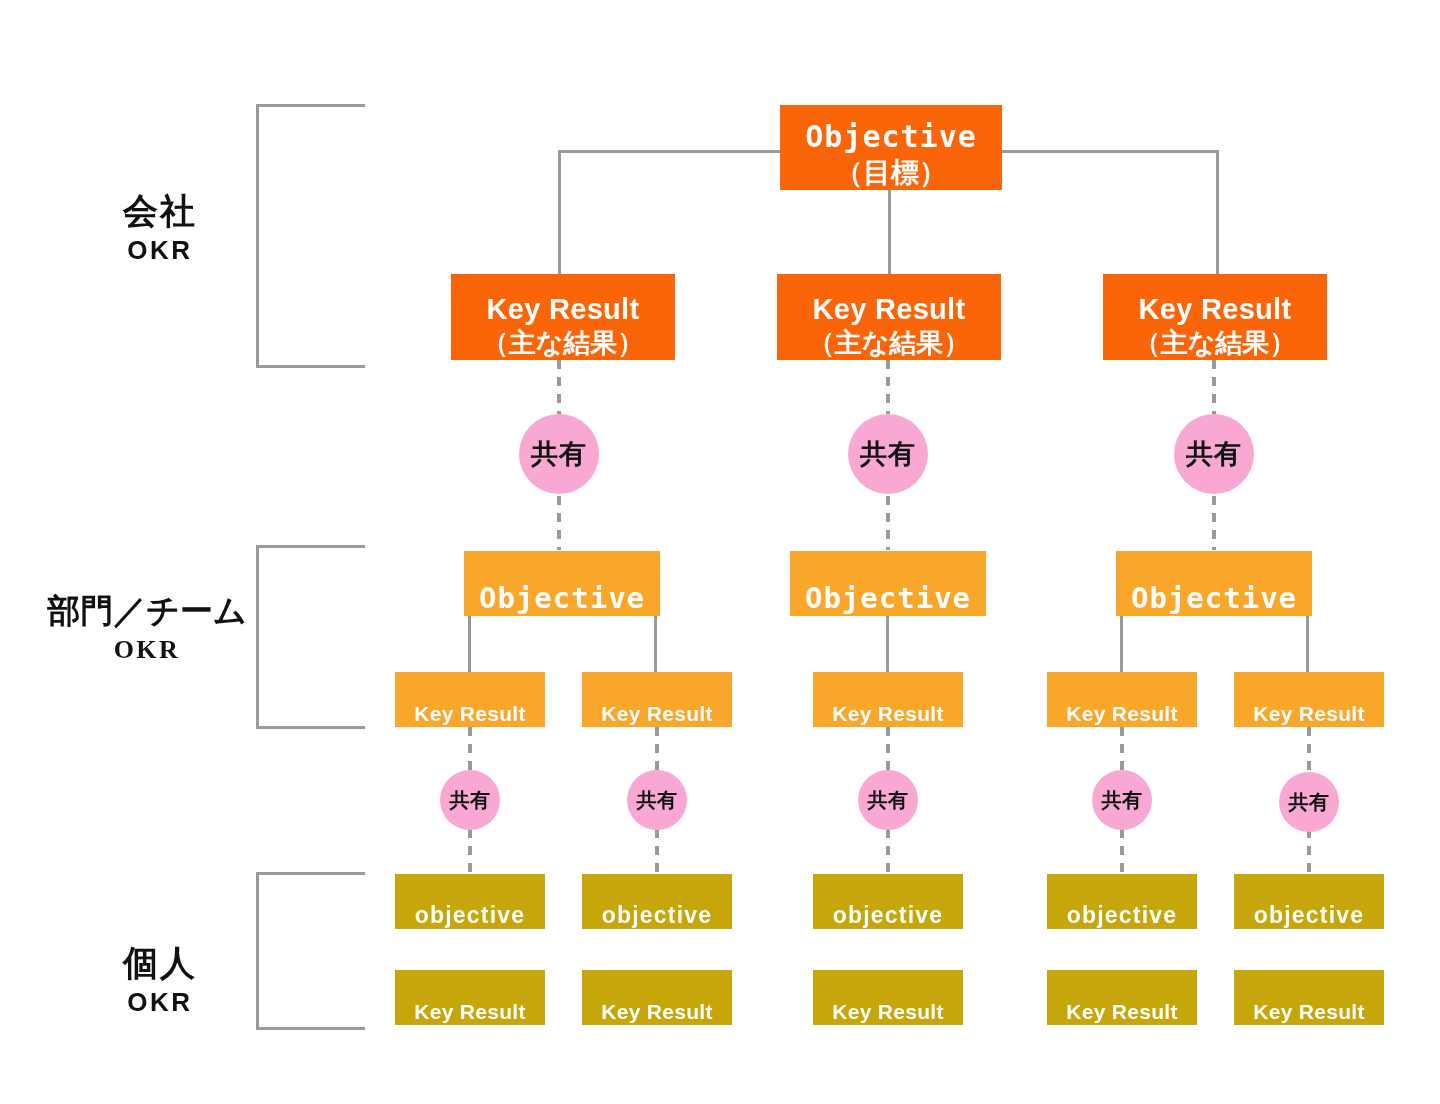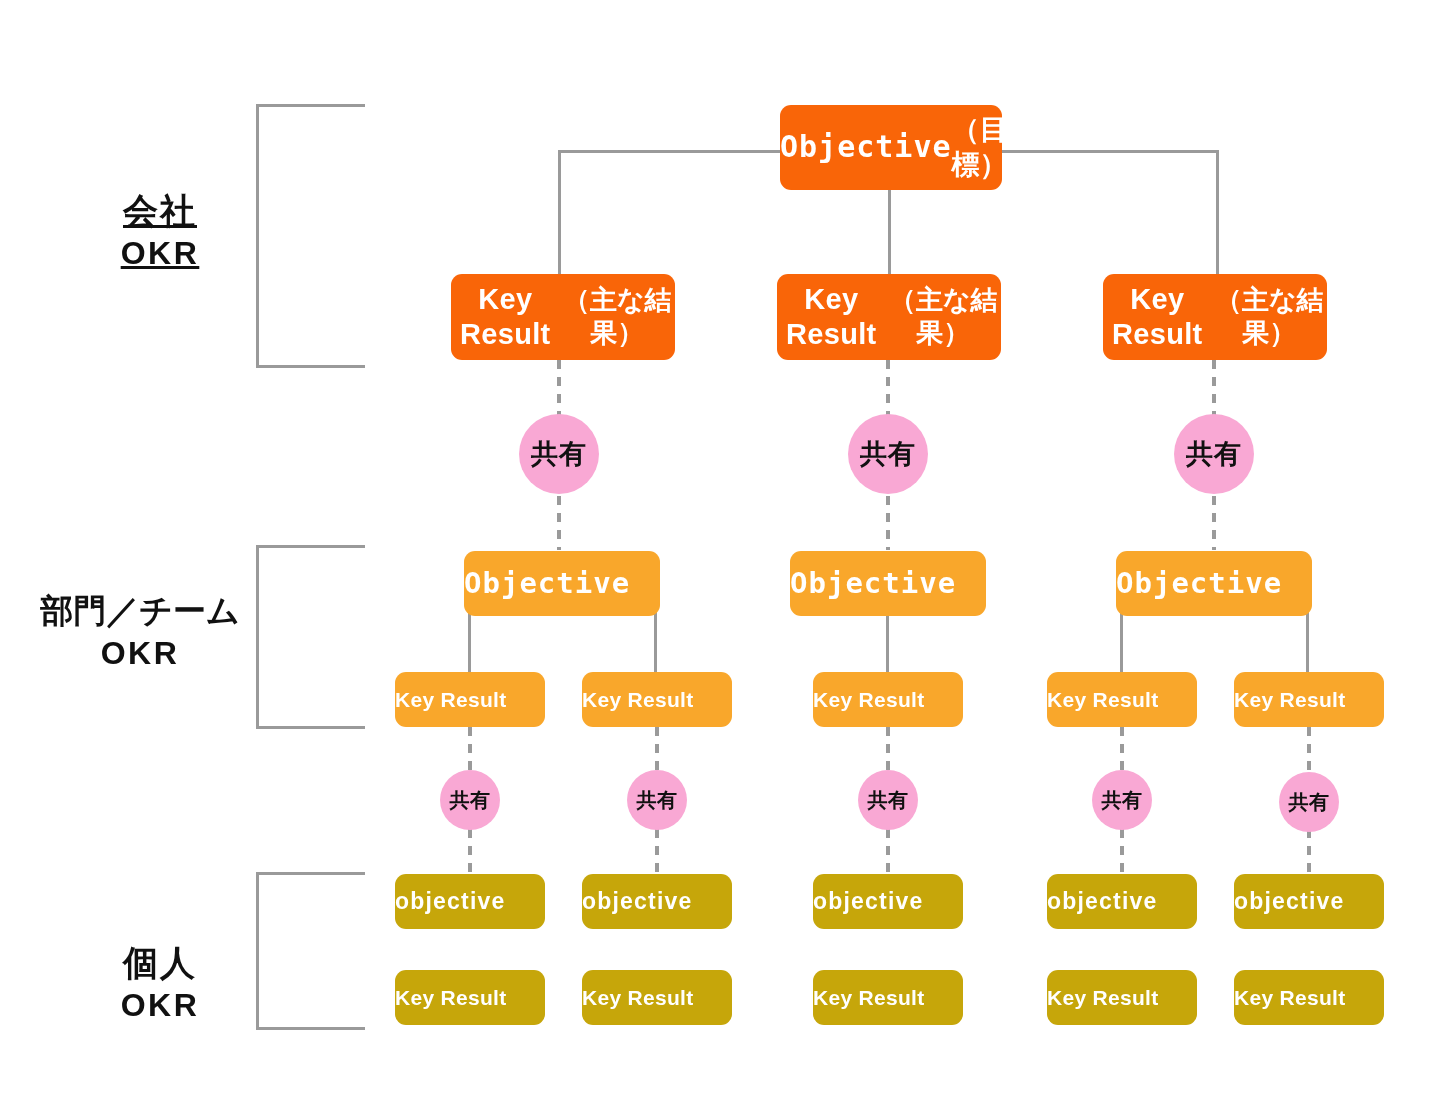--- a/index.html
+++ b/index.html
@@ -35,47 +35,46 @@
     font-weight: 700;
     letter-spacing: 2px;
     color: #111111;
   }
   .tier-label .jp.narrow {
     font-size: 33px;
     letter-spacing: 0px;
   }
   .tier-label .okr {
     display: block;
-    font-size: 32px;
+    font-size: 26px;
     font-weight: 700;
     letter-spacing: 2.5px;
     margin-top: 4px;
     color: #111111;
   }
 
   
   .bracket {
     position: absolute;
     border: 3px solid #9a9a9a;
     border-right: none;
     background: transparent;
   }
 
   
   .box {
     position: absolute;
     display: flex;
-    flex-direction: row;
+    flex-direction: column;
     align-items: center;
-    justify-content: space-between;
+    justify-content: flex-end;
     text-align: center;
     color: #ffffff;
     box-sizing: border-box;
     line-height: 1.22;
-    border-radius: 11px;
   }
 
   
   .box.company { background: #f96508; }
   
   .box.dept { background: #f9a72b; }
   
   .box.personal { background: #c6a60a; }
 
   .box .l1 { display: block; }
@@ -169,26 +168,26 @@
     );
     background-size: 4px 17px;
     background-repeat: repeat-y;
   }
 </style>
 </head>
 <body>
 
 <div id="diagram">
 
-  <div class="tier-label" style="left:60px; top:190px; width:200px;text-decoration:underline;">
+  <div class="tier-label" style="left:60px; top:190px; width:200px;">
     <span class="jp">会社</span>
     <span class="okr">OKR</span>
   </div>
 
-  <div class="tier-label" style="left:20px; top:592px; width:240px;">
+  <div class="tier-label" style="left:27px; top:592px; width:240px;font-family:Liberation Serif, serif;">
     <span class="jp narrow">部門／チーム</span>
     <span class="okr">OKR</span>
   </div>
 
   <div class="tier-label" style="left:60px; top:910px; width:200px;margin-top:32px;">
     <span class="jp">個人</span>
     <span class="okr">OKR</span>
   </div>
 
   <div class="bracket" style="left:256px; top:104px; width:106px; height:258px;"></div>

